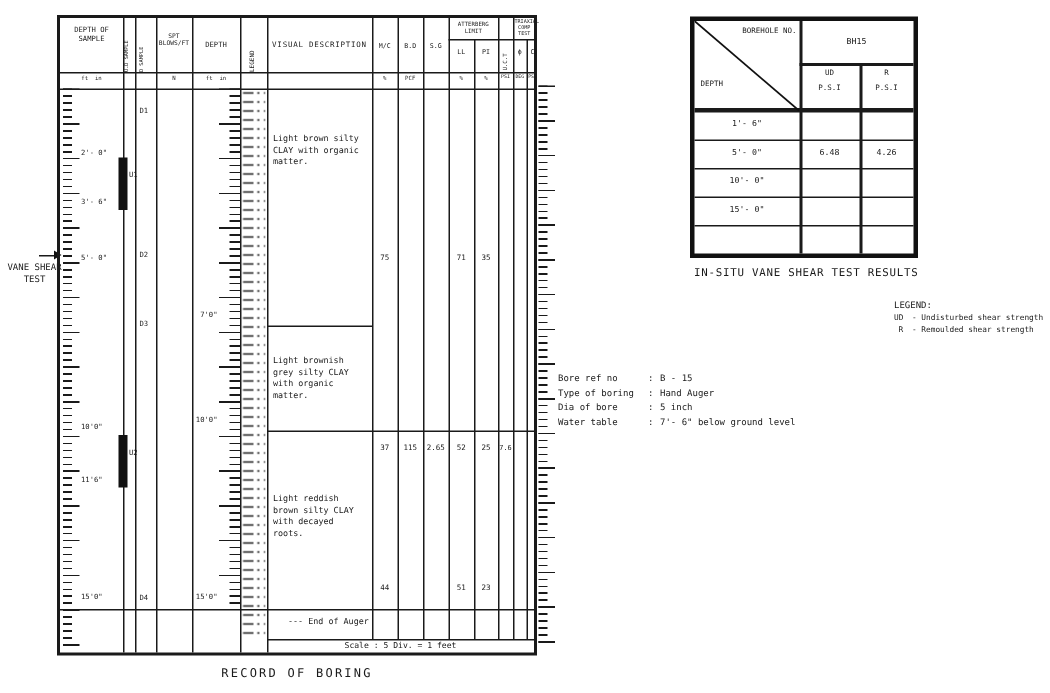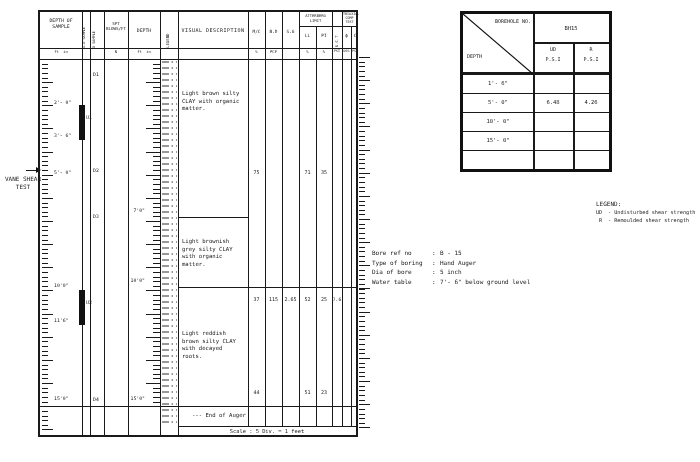--- a/index.html
+++ b/index.html
@@ -136,20 +136,21 @@
     <div class="t ctr" style="left:208px;top:378px;width:17px;font-size:5px;">44</div>
     <div class="t ctr" style="left:259px;top:378px;width:17px;font-size:5px;">51</div>
     <div class="t ctr" style="left:276px;top:378px;width:16px;font-size:5px;">23</div>
 
     <div class="t ctr" style="left:138px;top:416px;width:178px;font-size:5.4px;">Scale : 5 Div. = 1 feet</div>
   </div>
 
   <div class="ticks-s" style="left:359px;top:57px;width:6px;height:372px"></div>
   <div class="ticks-l" style="left:359px;top:57px;width:11px;height:372px"></div>
 
+  <div class="t ctr" style="left:108px;top:444px;width:180px;font-size:8px;letter-spacing:1.5px;">RECORD OF BORING</div>
 
   <div id="vtable">
     <span class="vl" style="left:70px;top:0;height:155px;width:1.5px"></span>
     <span class="vl" style="left:110px;top:28px;height:127px;width:1.5px"></span>
     <span class="hl" style="left:70px;top:28px;width:76px;height:1.5px"></span>
     <span class="hl" style="left:0;top:58px;width:146px;height:2.5px"></span>
     <span class="hl" style="left:0;top:79px;width:146px"></span>
     <span class="hl" style="left:0;top:98px;width:146px"></span>
     <span class="hl" style="left:0;top:117px;width:146px"></span>
     <span class="hl" style="left:0;top:136px;width:146px"></span>
@@ -178,20 +179,21 @@
 
     <div class="t ctr" style="left:0;top:123px;width:70px;font-size:5.5px;">15'- 0"</div>
     <div class="t ctr" style="left:70px;top:123px;width:40px;font-size:5.5px;"></div>
     <div class="t ctr" style="left:110px;top:123px;width:36px;font-size:5.5px;"></div>
 
     <div class="t ctr" style="left:0;top:143px;width:70px;font-size:5.5px;"></div>
     <div class="t ctr" style="left:70px;top:143px;width:40px;font-size:5.5px;"></div>
     <div class="t ctr" style="left:110px;top:143px;width:36px;font-size:5.5px;"></div>
   </div>
 
+  <div class="t ctr" style="left:450px;top:178px;width:175px;font-size:7.2px;letter-spacing:0.5px;">IN-SITU VANE SHEAR TEST RESULTS</div>
 
   <div class="t" style="left:596px;top:201px;font-size:6px;">LEGEND:</div>
   <div class="t" style="left:596px;top:210px;font-size:5.2px;">UD</div>
   <div class="t" style="left:608px;top:210px;font-size:5.2px;">- Undisturbed shear strength</div>
   <div class="t" style="left:599px;top:218px;font-size:5.2px;">R</div>
   <div class="t" style="left:608px;top:218px;font-size:5.2px;">- Remoulded shear strength</div>
 
   <div class="t" style="left:372px;top:250px;width:55px;font-size:6px;">Bore ref no</div>
   <div class="t" style="left:432px;top:250px;font-size:6px;">:</div>
   <div class="t" style="left:440px;top:250px;font-size:6px;">B - 15</div>

